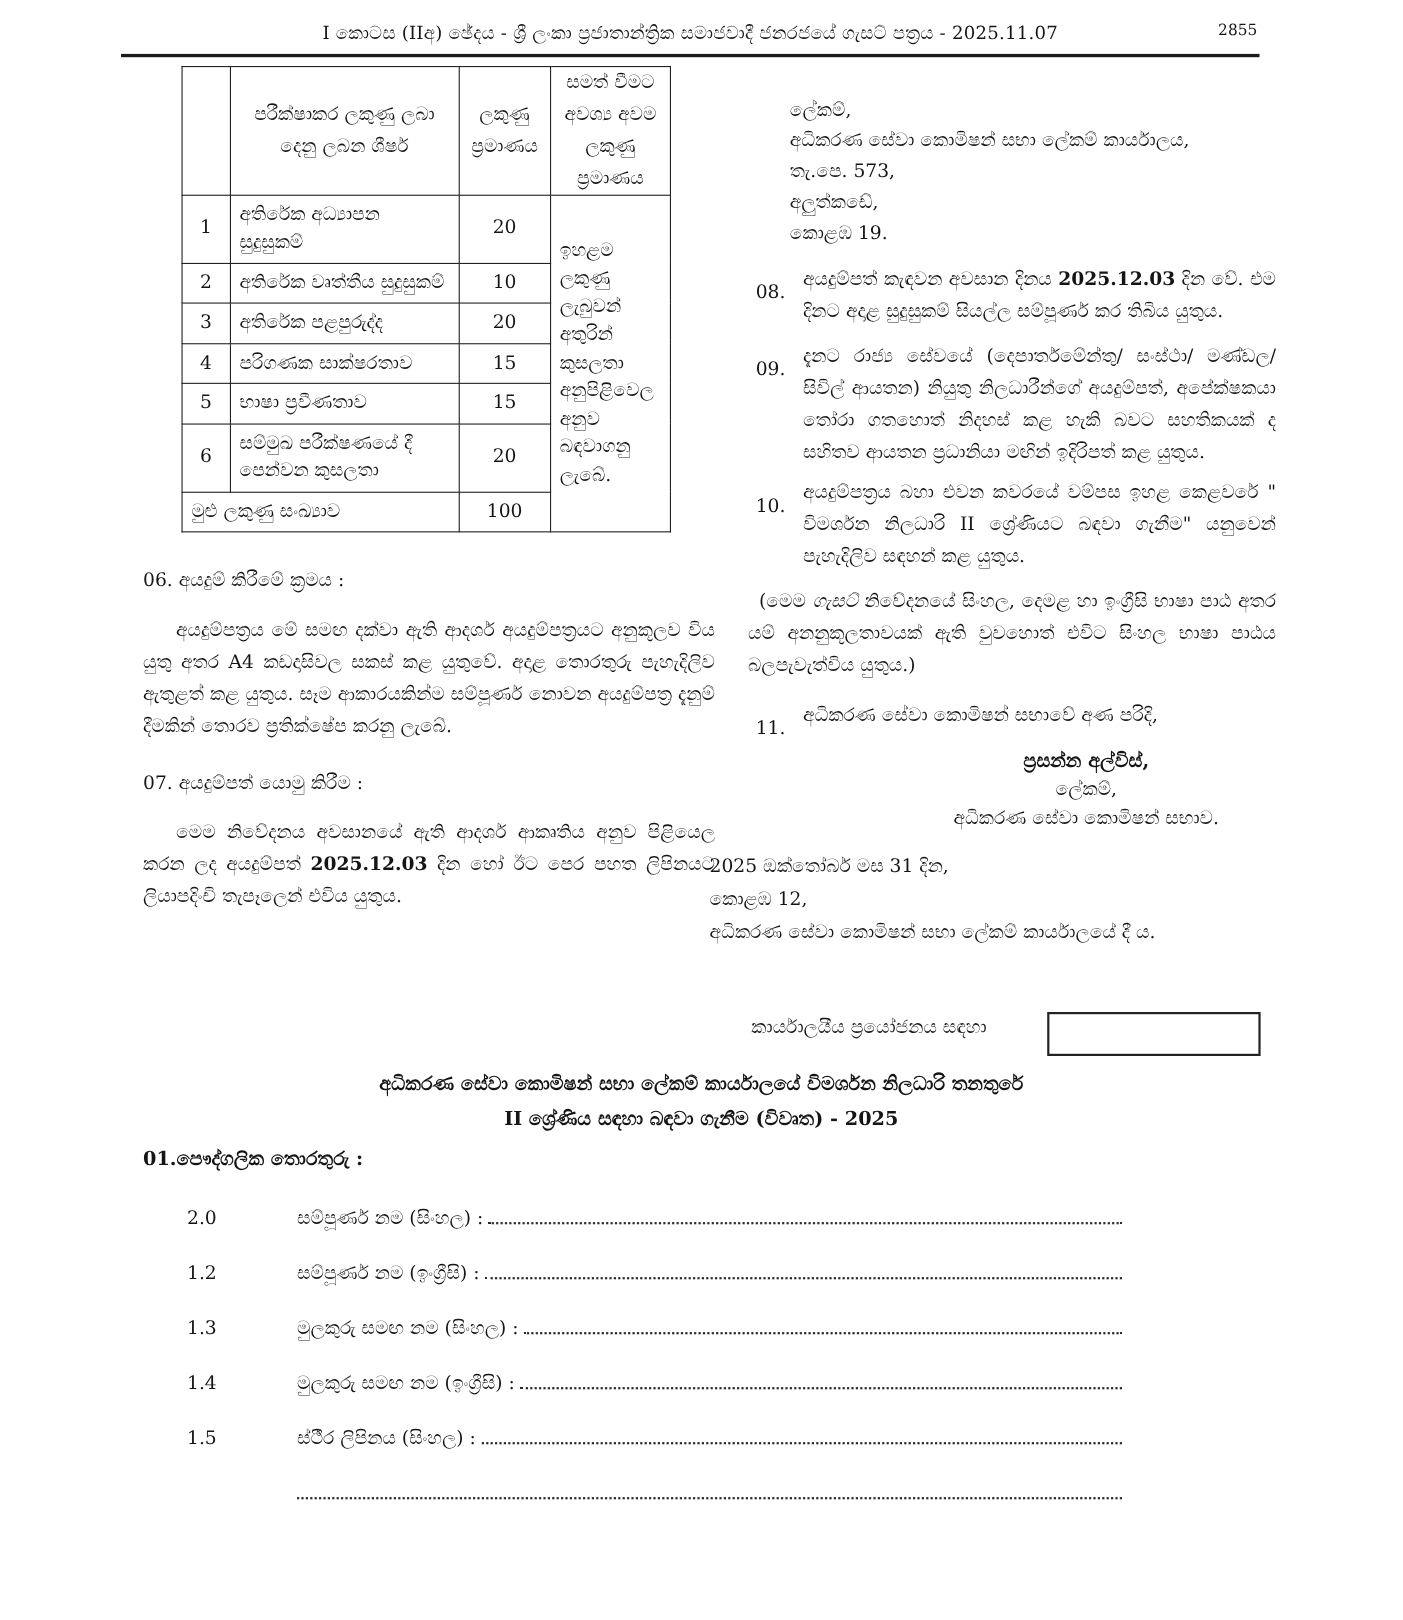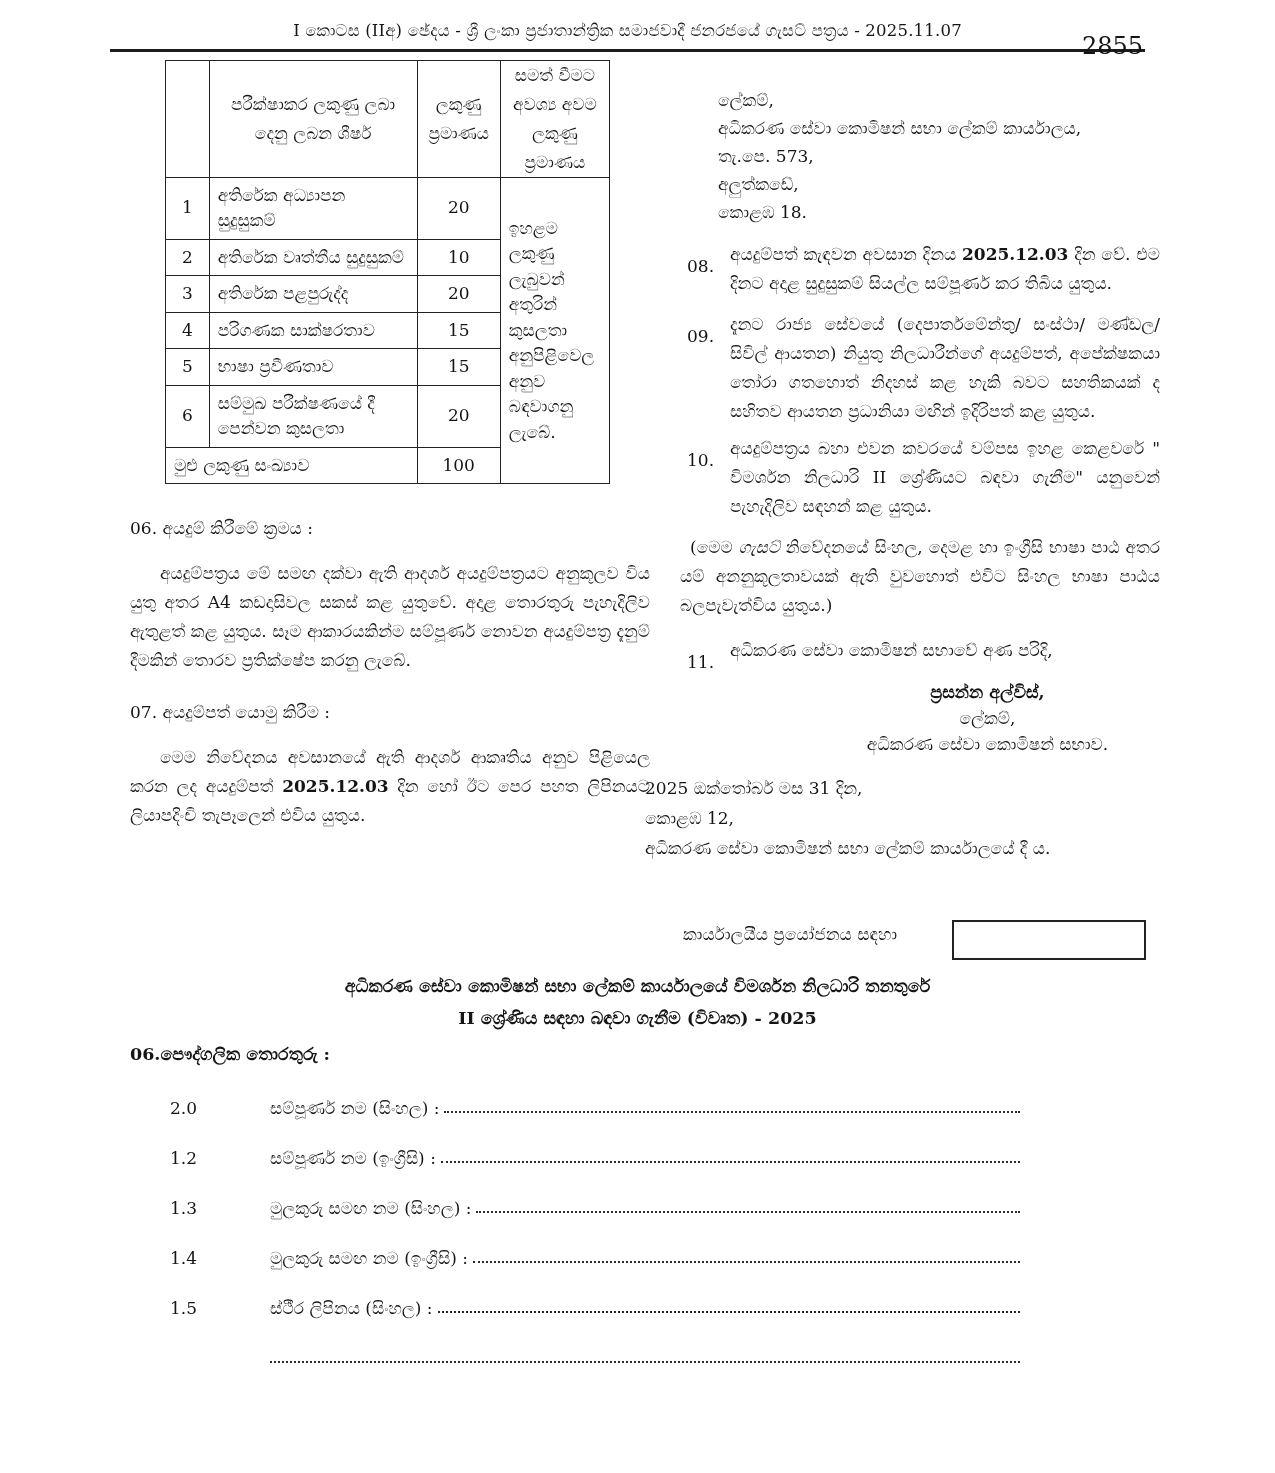--- a/index.html
+++ b/index.html
@@ -14,21 +14,21 @@
   }
   
   .gz-header {
     position:absolute; top:20px; left:110px; width:1035px;
     border-bottom:3px solid #1c1c1c;
     padding-bottom:9px;
     text-align:center;
   }
   .gz-header .hdr-title { font-size:16.5px; letter-spacing:.2px; }
   .gz-header .hdr-page {
-    position:absolute; right:2px; top:12px; font-size:24px;
+    position:absolute; right:2px; top:0; font-size:14px;
   }
   
   .col-left  { position:absolute; top:60px;  left:130px; width:520px; }
   .col-right { position:absolute; top:58px;  left:645px; width:515px;margin-top:28px; }
 
   
   table.marks {
     border-collapse:collapse;
     margin-left:35px;
     width:445px;
@@ -178,21 +178,21 @@
     <div class="para"><span>මෙම නිවේදනය අවසානයේ ඇති ආදර්ශ ආකෘතිය අනුව පිළියෙල කරන ලද අයදුම්පත් </span><span class="bold">2025.12.03</span><span> දින හෝ ඊට පෙර පහත ලිපිනයට ලියාපදිංචි තැපෑලෙන් එවිය යුතුය.</span></div>
   </div>
 
   <div class="col-right">
 
     <div class="addr">
       <div>ලේකම්,</div>
       <div>අධිකරණ සේවා කොමිෂන් සභා ලේකම් කාර්යාලය,</div>
       <div>තැ.පෙ. 573,</div>
       <div>අලුත්කඩේ,</div>
-      <div>කොළඹ 18.</div>
+      <div>කොළඹ 19.</div>
     </div>
 
     <div class="rc-item mt-08">
       <span class="num">08.</span>
       <span>අයදුම්පත් කැඳවන අවසාන දිනය </span><span class="bold">2025.12.03</span><span> දින වේ. එම දිනට අදාළ සුදුසුකම් සියල්ල සම්පූර්ණ කර තිබිය යුතුය.</span>
     </div>
 
     <div class="rc-item mt-09">
       <span class="num">09.</span>
       <span>දැනට රාජ්‍ය සේවයේ (දෙපාර්තමේන්තු/ සංස්ථා/ මණ්ඩල/ සිවිල් ආයතන) නියුතු නිලධාරීන්ගේ අයදුම්පත්, අපේක්ෂකයා තෝරා ගතහොත් නිදහස් කළ හැකි බවට සහතිකයක් ද සහිතව ආයතන ප්‍රධානියා මඟින් ඉදිරිපත් කළ යුතුය.</span>
@@ -224,21 +224,21 @@
   </div>
 
   <div class="office-label">කාර්යාලයීය ප්‍රයෝජනය සඳහා</div>
   <div class="office-box"></div>
 
   <div class="form-title">
     <div>අධිකරණ සේවා කොමිෂන් සභා ලේකම් කාර්යාලයේ විමර්ශන නිලධාරි තනතුරේ</div>
     <div>II ශ්‍රේණිය සඳහා බඳවා ගැනීම (විවෘත) - 2025</div>
   </div>
 
-  <div class="sec01">06.පෞද්ගලික තොරතුරු :</div>
+  <div class="sec01">01.පෞද්ගලික තොරතුරු :</div>
 
   <div class="fields">
     <div class="frow">
       <span class="fnum">2.0</span>
       <span class="flabel">සම්පූර්ණ නම (සිංහල) :</span>
       <span class="leader"></span>
     </div>
     <div class="frow">
       <span class="fnum">1.2</span>
       <span class="flabel">සම්පූර්ණ නම (ඉංග්‍රීසි) :</span>

